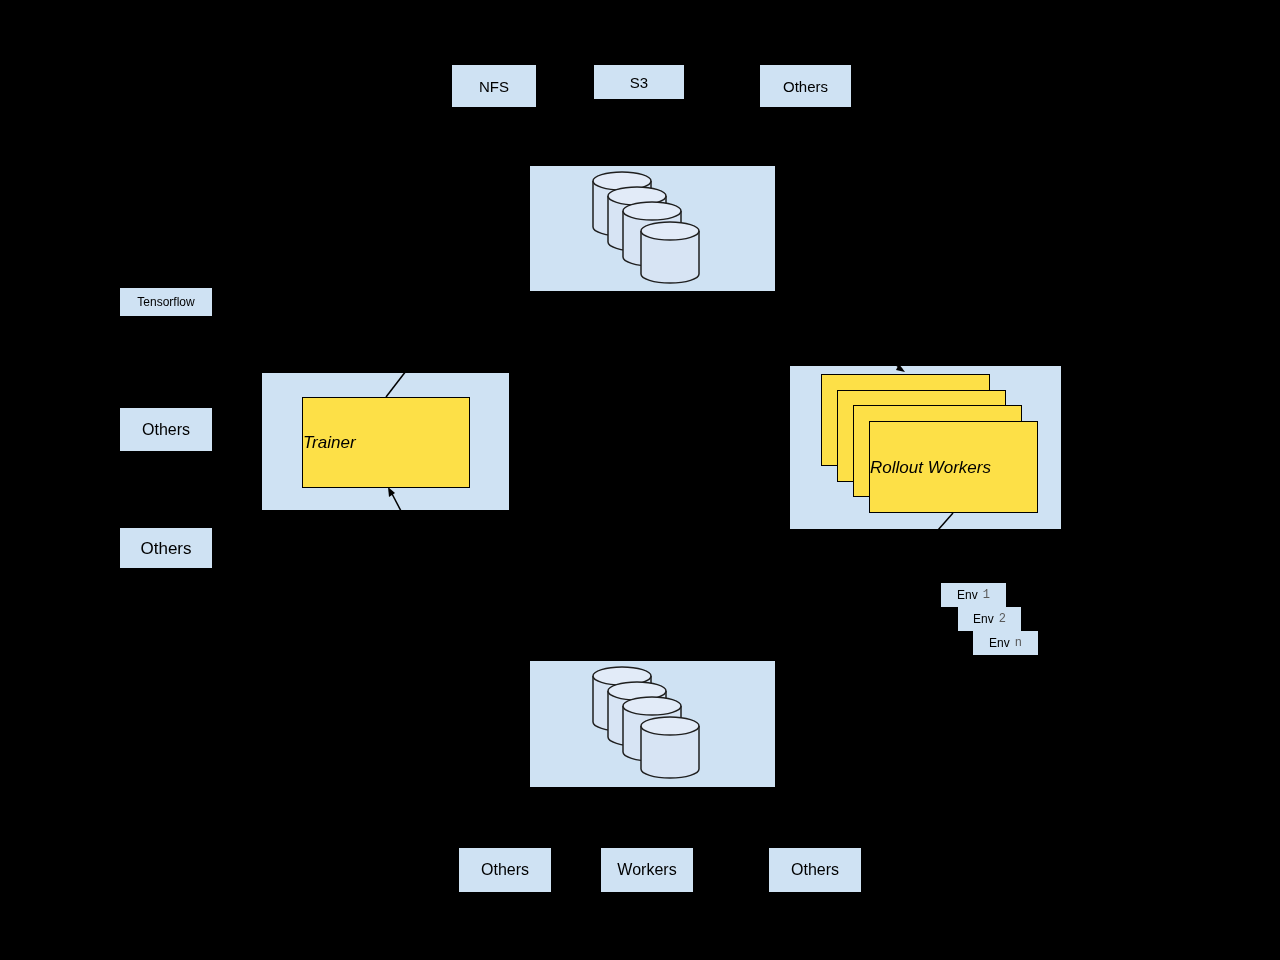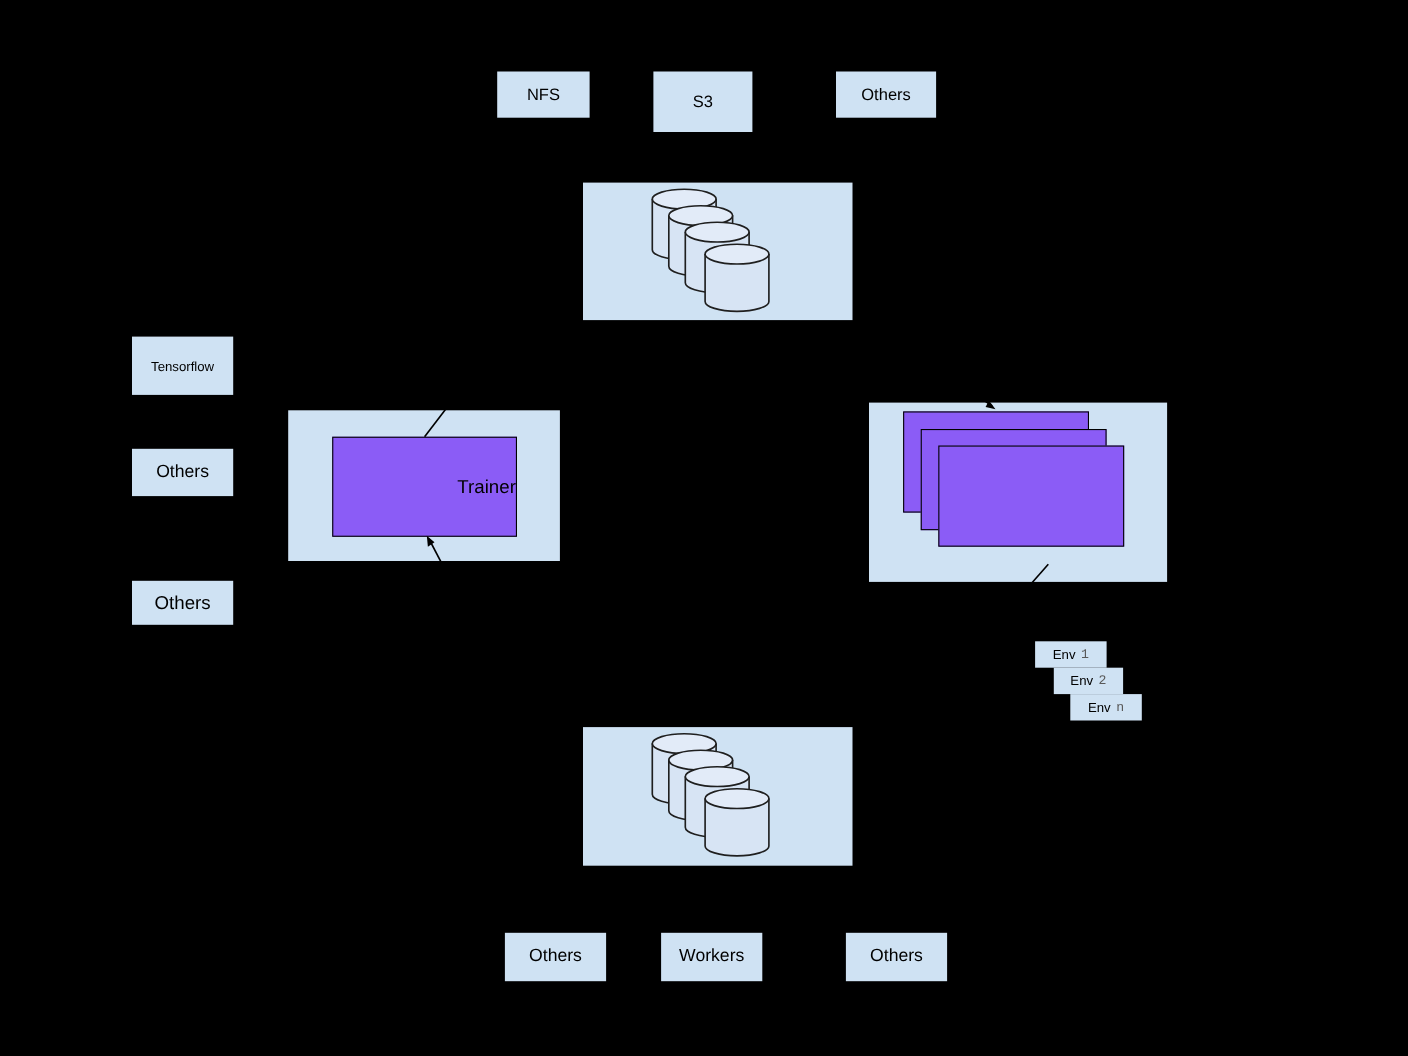--- a/index.html
+++ b/index.html
@@ -6,76 +6,79 @@
   .canvas{
     position:relative;width:1280px;height:960px;background:#000000;
     font-family:"Liberation Sans", sans-serif;color:#000;overflow:hidden;
   }
   .node{
     position:absolute;background:#cfe2f3;display:flex;align-items:center;justify-content:center;
     box-sizing:border-box;line-height:1;
   }
   .storage-box{justify-content:flex-start;align-items:flex-start;}
   .inner-rect{
-    position:absolute;background:#8b5cf6;border:1px solid #000;box-sizing:border-box;
-    display:flex;align-items:center;justify-content:flex-end;
+    position:absolute;background:#fde047;border:1px solid #000;box-sizing:border-box;
+    display:flex;align-items:center;justify-content:flex-start;font-style:italic;
   }
   .env-index{font-family:"Liberation Mono","DejaVu Sans Mono",monospace;color:#595959;margin-left:5px;}
   #arrow-overlay{position:absolute;left:0;top:0;z-index:5;pointer-events:none;}
   .cyl-body{fill:#d7e4f4;stroke:#1f1f1f;stroke-width:1.5;}
   .cyl-top{fill:#e2ebf8;stroke:#1f1f1f;stroke-width:1.5;}
 </style>
 </head>
 <body>
 
 <div class="canvas">
 
   <div class="node" style="left:452px;top:65px;width:84px;height:42px;font-size:15px">
     <span>NFS</span>
   </div>
-  <div class="node" style="left:594px;top:65px;width:90px;height:55px;font-size:15px">
+  <div class="node" style="left:594px;top:65px;width:90px;height:34px;font-size:15px">
     <span>S3</span>
   </div>
   <div class="node" style="left:760px;top:65px;width:91px;height:42px;font-size:15px">
     <span>Others</span>
   </div>
 
   <div class="node storage-box" style="left:530px;top:166px;width:245px;height:125px">
     <svg width="245" height="125" viewBox="0 0 245 125">
       <path class="cyl-body" d="M 63,15 V 61 A 29 9 0 0 0 121,61 V 15"></path>
       <ellipse class="cyl-top" cx="92" cy="15" rx="29" ry="9"></ellipse>
       <path class="cyl-body" d="M 78,30 V 76 A 29 9 0 0 0 136,76 V 30"></path>
       <ellipse class="cyl-top" cx="107" cy="30" rx="29" ry="9"></ellipse>
       <path class="cyl-body" d="M 93,45 V 91 A 29 9 0 0 0 151,91 V 45"></path>
       <ellipse class="cyl-top" cx="122" cy="45" rx="29" ry="9"></ellipse>
       <path class="cyl-body" d="M 111,65 V 108 A 29 9 0 0 0 169,108 V 65"></path>
       <ellipse class="cyl-top" cx="140" cy="65" rx="29" ry="9"></ellipse>
     </svg>
   </div>
 
-  <div class="node" style="left:120px;top:306px;width:92px;height:53px;font-size:12px">
+  <div class="node" style="left:120px;top:288px;width:92px;height:28px;font-size:12px">
     <span>Tensorflow</span>
   </div>
   <div class="node" style="left:120px;top:408px;width:92px;height:43px;font-size:16px">
     <span>Others</span>
   </div>
   <div class="node" style="left:120px;top:528px;width:92px;height:40px;font-size:17px">
     <span>Others</span>
   </div>
 
   <div class="node" style="left:262px;top:373px;width:247px;height:137px">
     <div class="inner-rect" style="left:40px;top:24px;width:168px;height:91px;font-size:17px">
       <span>Trainer</span>
     </div>
   </div>
 
   <div class="node" style="left:790px;top:366px;width:271px;height:163px">
     <div class="inner-rect" style="left:31px;top:8px;width:169px;height:92px"></div>
     <div class="inner-rect" style="left:47px;top:24px;width:169px;height:92px"></div>
     <div class="inner-rect" style="left:63px;top:39px;width:169px;height:92px"></div>
+    <div class="inner-rect" style="left:79px;top:55px;width:169px;height:92px;font-size:17px">
+      <span>Rollout Workers</span>
+    </div>
   </div>
 
   <div class="node" style="left:941px;top:583px;width:65px;height:24px;font-size:12px">
     <span>Env</span>
     <span class="env-index">1</span>
   </div>
   <div class="node" style="left:958px;top:607px;width:63px;height:24px;font-size:12px">
     <span>Env</span>
     <span class="env-index">2</span>
   </div>

